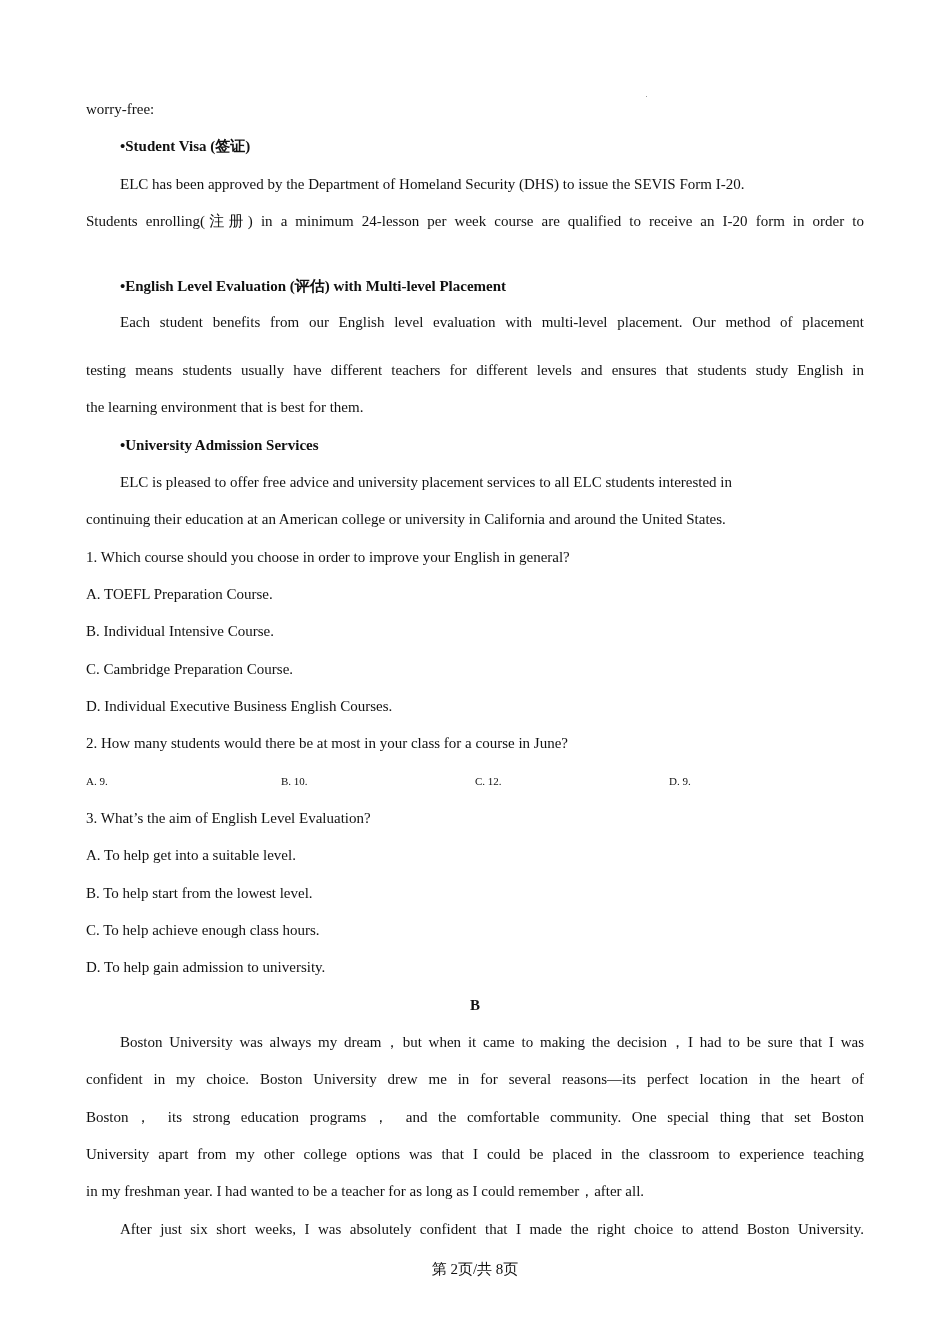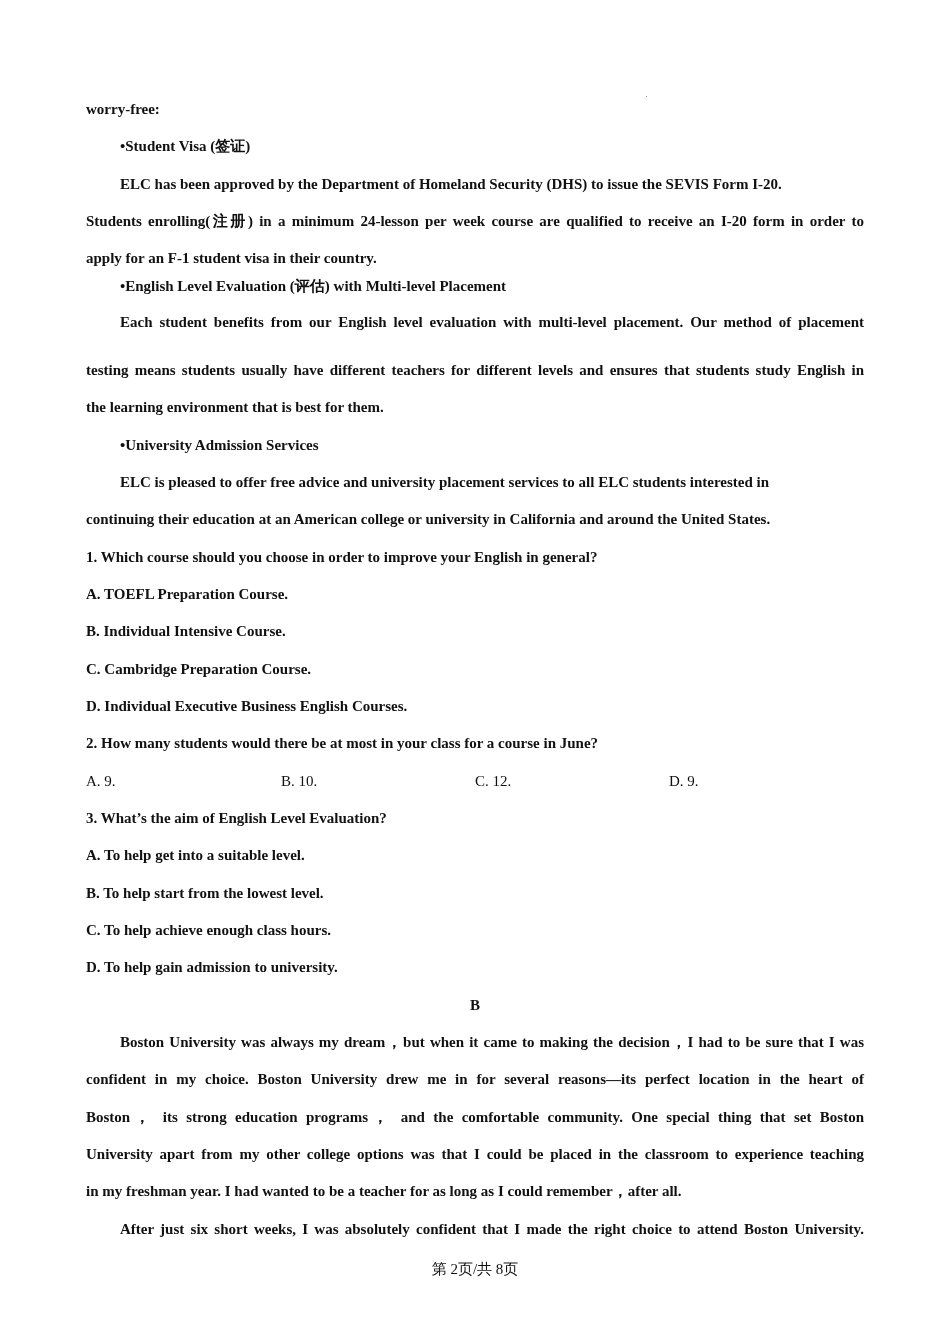--- a/index.html
+++ b/index.html
@@ -1,38 +1,37 @@
 <!DOCTYPE html>
 <html><head>
 <meta charset="utf-8">
 <style>
   html, body { margin: 0; padding: 0; background: #ffffff; }
   body { width: 950px; height: 1344px; position: relative; overflow: hidden;
          font-family: "Liberation Serif", "DejaVu Serif", serif; color: #111; }
   .page { position: absolute; left: 0; top: 0; width: 950px; height: 1344px; }
-  .line { position: absolute; left: 86px; white-space: nowrap; font-size: 15px; line-height: 20px; font-weight: bold; }
+  .line { position: absolute; left: 86px; white-space: nowrap; font-size: 15px; line-height: 20px; }
   .indent { left: 120px; }
   .bold { font-weight: bold; }
   .justify { width: 778px; text-align: justify; text-align-last: justify; white-space: normal; }
   .justify.indent { width: 744px; }
-  .opt { position: absolute; white-space: nowrap; font-size: 15px; line-height: 20px; }
+  .opt { position: absolute; white-space: nowrap; font-size: 11px; line-height: 20px; }
   .center { position: absolute; left: 0; width: 950px; text-align: center; font-size: 15px; line-height: 20px; }
   .dot { position: absolute; left: 646px; top: 96px; width: 1px; height: 1px; background: #999; }
 </style>
 </head>
 <body>
 
 <div class="page">
   <div class="dot"></div>
 
   <div class="line" style="top:99px">worry-free:</div>
   <div class="line indent bold" style="top:136px">•Student Visa (签证)</div>
   <div class="line indent" style="top:174px">ELC has been approved by the Department of Homeland Security (DHS) to issue the SEVIS Form I-20.</div>
   <div class="line justify" style="top:211px">Students enrolling(注册) in a minimum 24-lesson per week course are qualified to receive an I-20 form in order to</div>
-  <div class="line" style="top:248px">apply for an F-1 student visa in their country.</div>
   <div class="line indent bold" style="top:276px">•English Level Evaluation (评估) with Multi-level Placement</div>
   <div class="line indent justify" style="top:312px">Each student benefits from our English level evaluation with multi-level placement. Our method of placement</div>
   <div class="line justify" style="top:360px">testing means students usually have different teachers for different levels and ensures that students study English in</div>
   <div class="line" style="top:397px">the learning environment that is best for them.</div>
   <div class="line indent bold" style="top:435px">•University Admission Services</div>
   <div class="line indent" style="top:472px">ELC is pleased to offer free advice and university placement services to all ELC students interested in</div>
   <div class="line" style="top:509px">continuing their education at an American college or university in California and around the United States.</div>
 
   <div class="line" style="top:547px">1. Which course should you choose in order to improve your English in general?</div>
   <div class="line" style="top:584px">A. TOEFL Preparation Course.</div>

